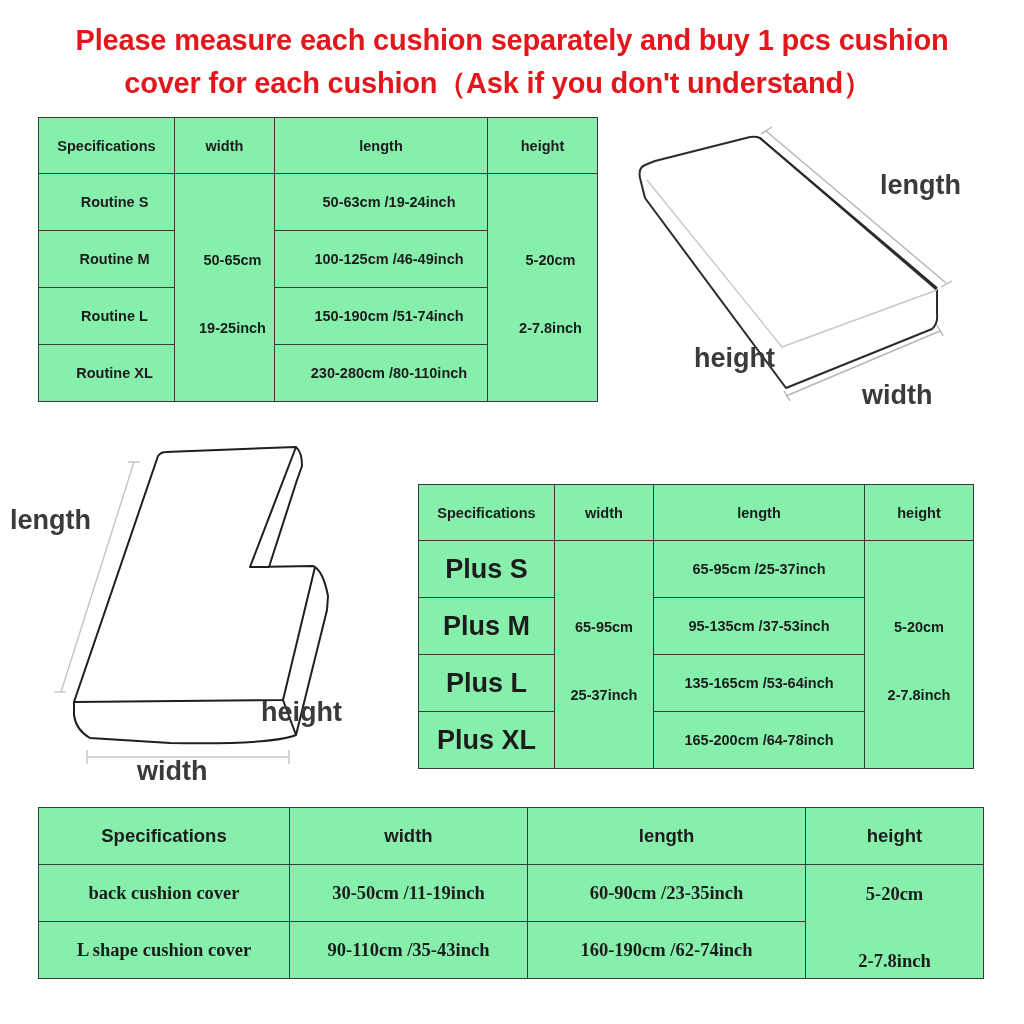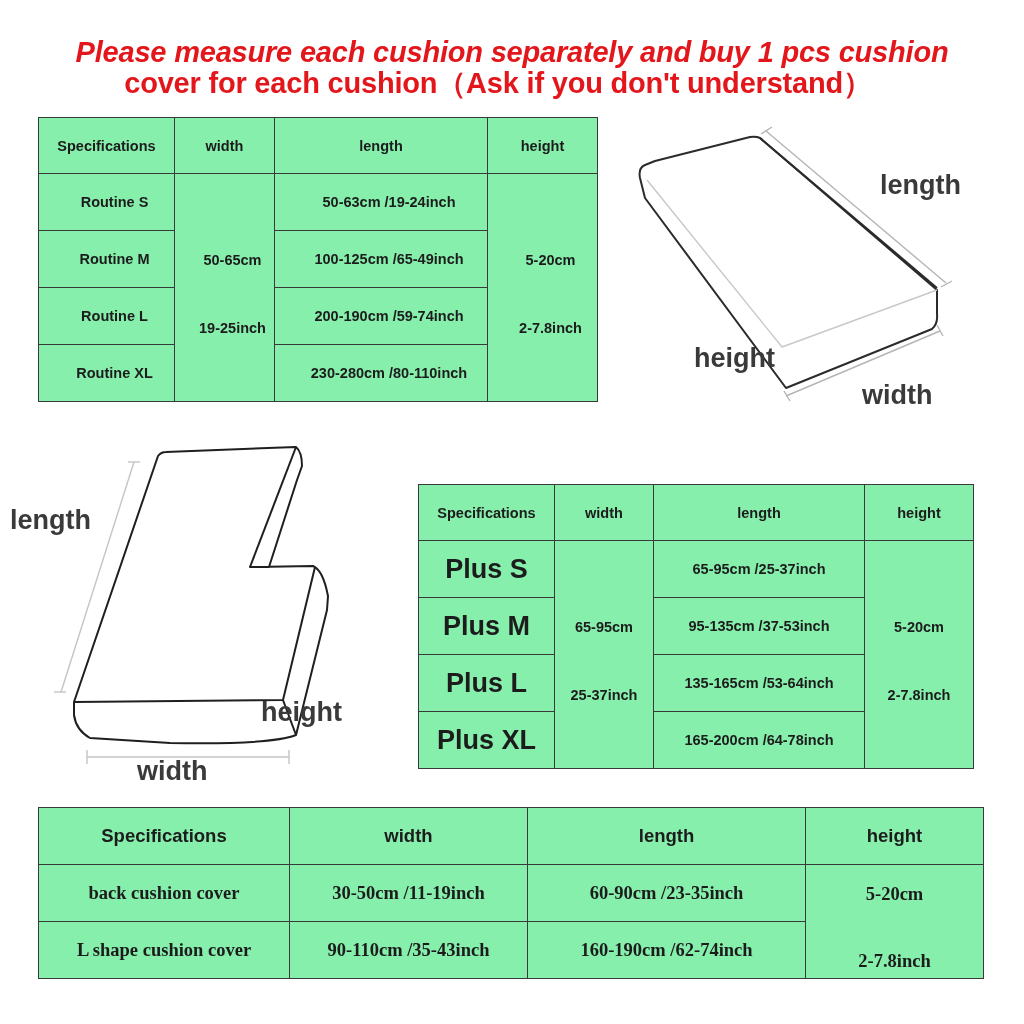--- a/index.html
+++ b/index.html
@@ -1,20 +1,20 @@
 <!DOCTYPE html>
 <html><head>
 <meta charset="utf-8">
 <style>
   html, body { margin:0; padding:0; background:#ffffff; }
   body { width:1024px; height:1024px; position:relative; overflow:hidden;
          font-family:"Liberation Sans", "DejaVu Sans", sans-serif; color:#1a1a1a; }
   .title { position:absolute; left:0; width:1024px; text-align:center; color:#e3171b;
            font-weight:bold; font-size:29px; line-height:36px; letter-spacing:-0.2px; }
-  .title.l1 { top:34px;font-style:italic; }
+  .title.l1 { top:22px; }
   .title.l2 { top:65px; left:-14px; }
   table.spec { position:absolute; border-collapse:collapse; background:#86efac; }
   table.spec td { border:1.6px solid #3a3a3a; text-align:center; vertical-align:middle;
                   font-weight:bold; padding:0; color:#1c1c1c; }
   #t1 { left:38px; top:117px; width:560px; height:284px; font-size:14.5px; }
   #t1 td { font-size:14.5px; }
   #t1 .hdr td { height:55px; }
   #t1 .r td { height:56px;padding-left:16px; }
   #t2 { left:418px; top:484px; width:556px; height:281px; }
   #t2 td { font-size:14.5px; }
@@ -54,25 +54,25 @@
     </td>
     <td>50-63cm /19-24inch</td>
     <td rowspan="4" class="stack">
       <span>5-20cm</span>
       <span class="gap"></span>
       <span>2-7.8inch</span>
     </td>
   </tr>
   <tr class="r">
     <td>Routine M</td>
-    <td>100-125cm /65-49inch</td>
+    <td>100-125cm /46-49inch</td>
   </tr>
   <tr class="r">
     <td>Routine L</td>
-    <td>200-190cm /59-74inch</td>
+    <td>150-190cm /51-74inch</td>
   </tr>
   <tr class="r">
     <td>Routine XL</td>
     <td>230-280cm /80-110inch</td>
   </tr>
 </tbody>
   </table>
 
 <svg width="1" height="1" style="left:0;top:0">
   <g fill="none" stroke="#2b2b2b" stroke-width="2" stroke-linejoin="round">

